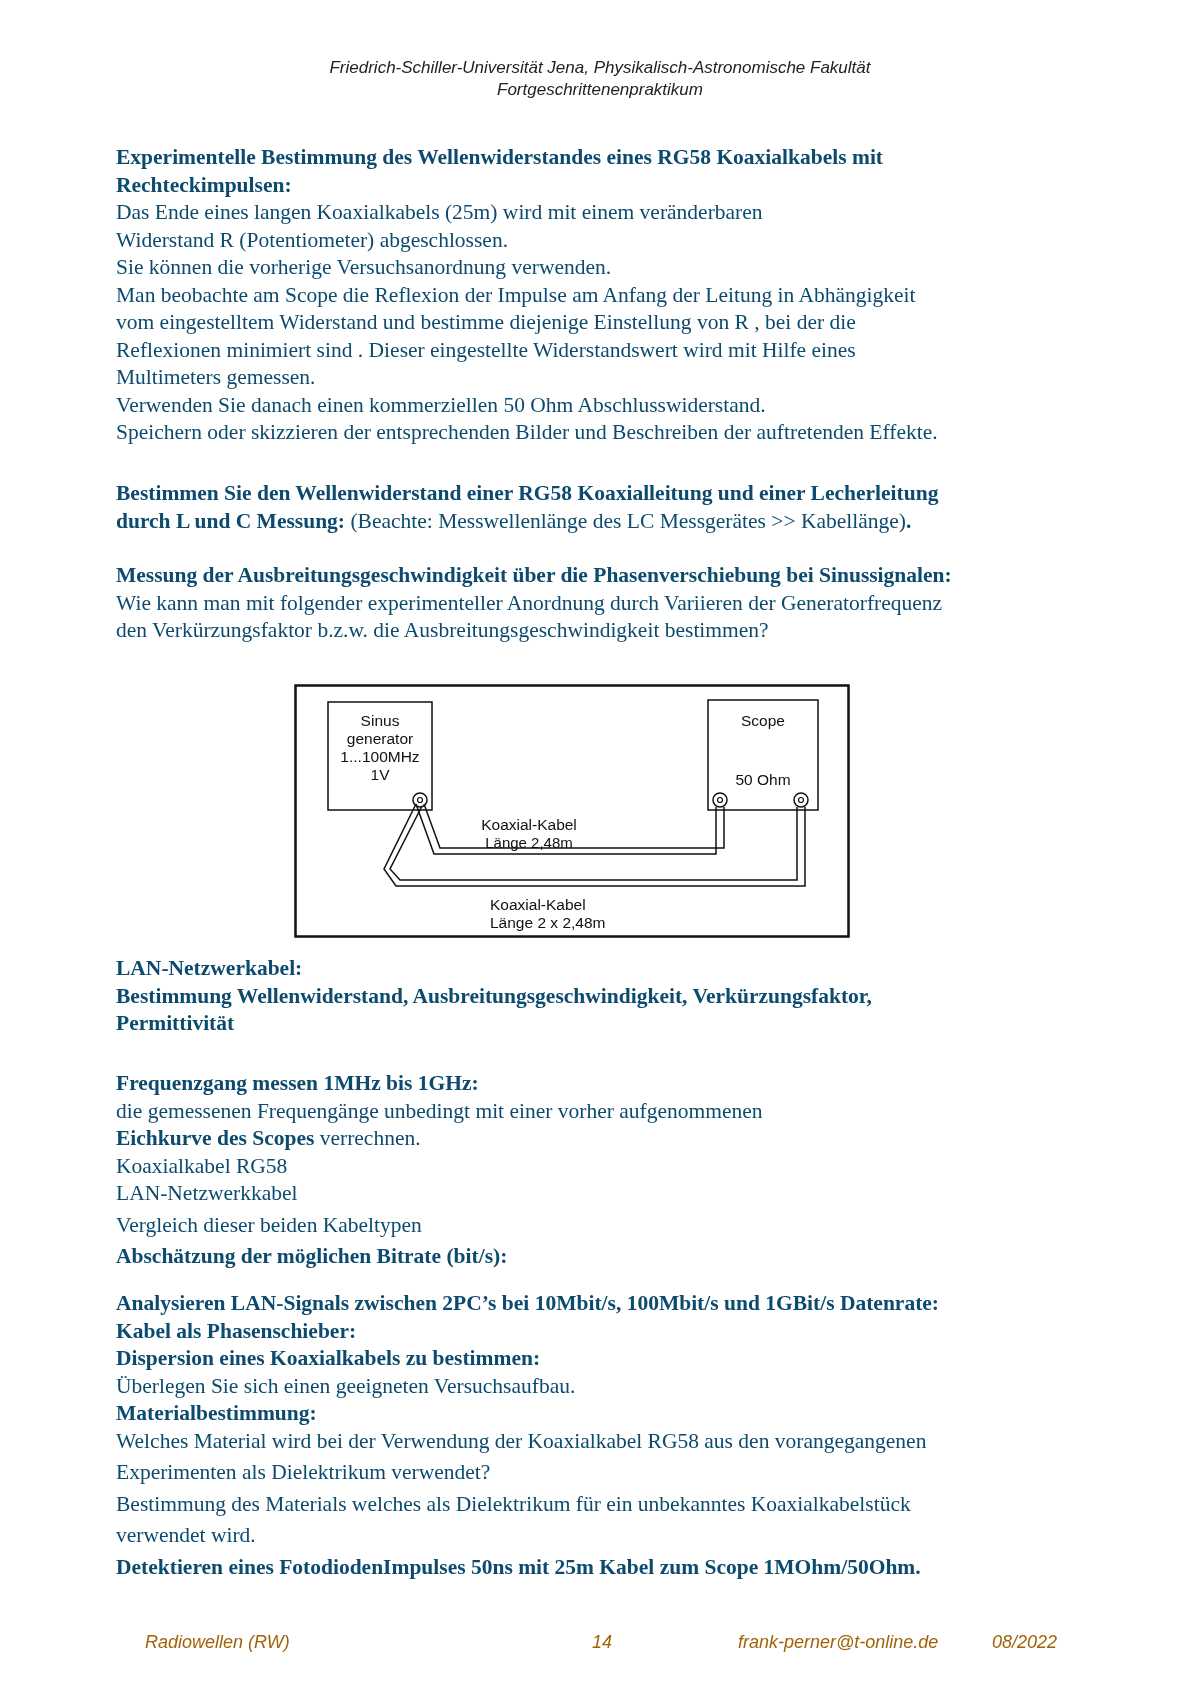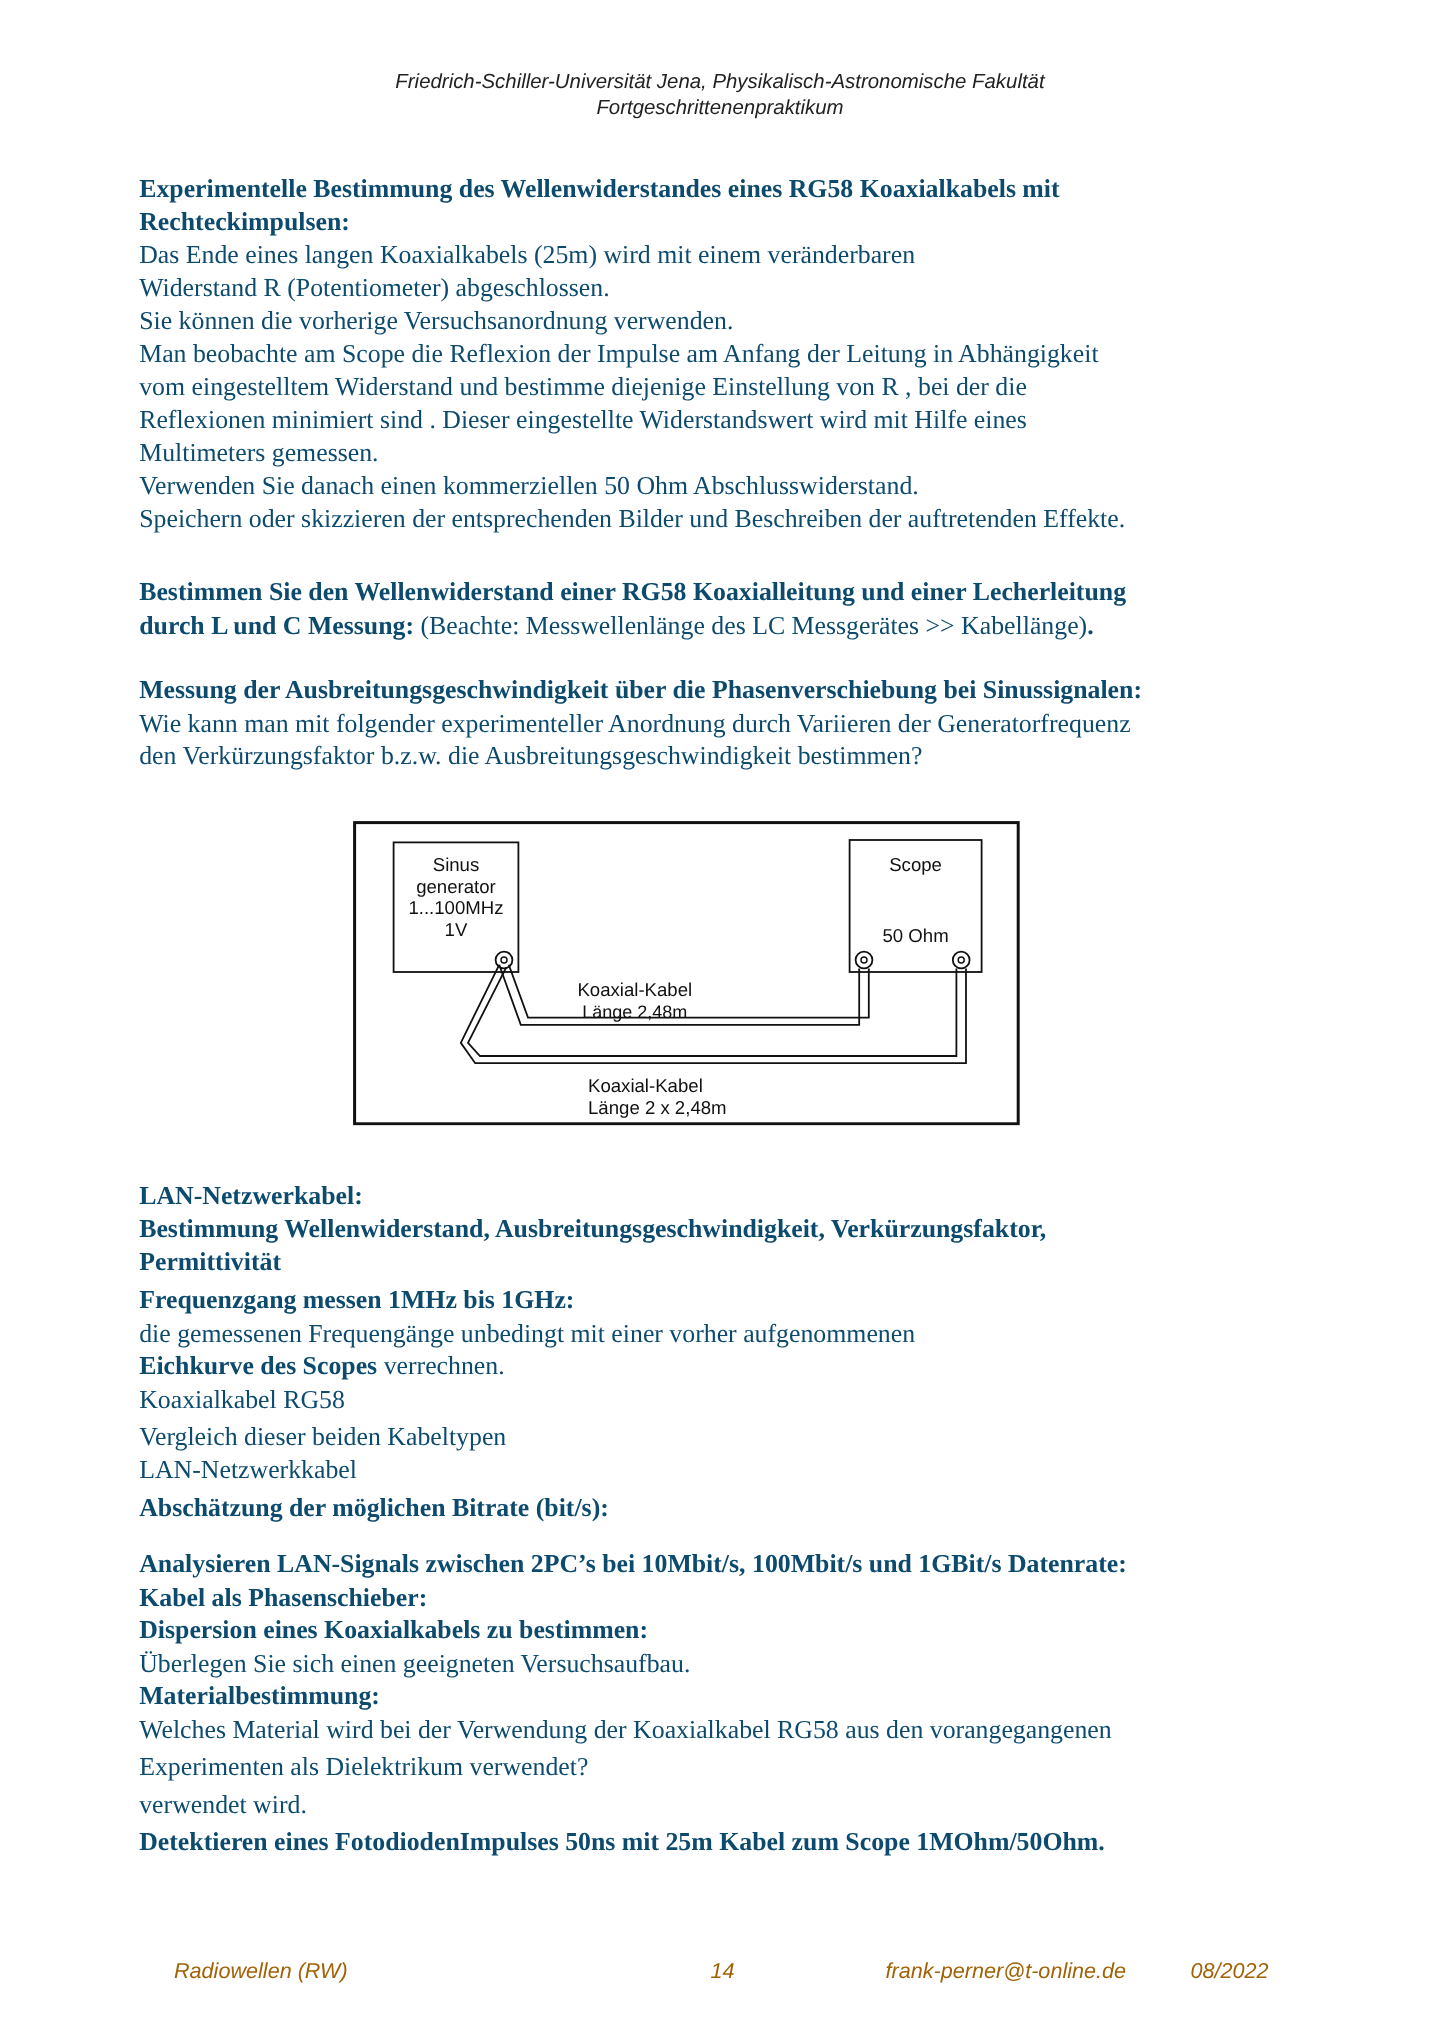--- a/index.html
+++ b/index.html
@@ -84,44 +84,45 @@
       <path d="M122 120 L90 185 L102 202 L511 202 L511 123" fill="none" stroke="#111" stroke-width="1.5"></path>
       <path d="M128 122 L96 185 L106 196 L503 196 L503 123" fill="none" stroke="#111" stroke-width="1.5"></path>
 
       <text x="235" y="146" text-anchor="middle">Koaxial-Kabel</text>
       <text x="235" y="164" text-anchor="middle" style="font-size:15px">Länge 2,48m</text>
       <text x="196" y="226" text-anchor="start">Koaxial-Kabel</text>
       <text x="196" y="244" text-anchor="start">Länge 2 x 2,48m</text>
     </svg>
   </div>
 
-  <div class="body" style="top:955px;margin-top:28px;">
+  <div class="body" style="top:955px;">
     <div class="line b">LAN-Netzwerkabel:</div>
     <div class="line b">Bestimmung Wellenwiderstand, Ausbreitungsgeschwindigkeit, Verkürzungsfaktor,</div>
     <div class="line b">Permittivität</div>
   </div>
 
   <div class="body" style="top:1070px;">
     <div class="line b">Frequenzgang messen 1MHz bis 1GHz:</div>
     <div class="line">die gemessenen Frequengänge unbedingt mit einer vorher aufgenommenen</div>
     <div class="line"><span class="b">Eichkurve des Scopes</span><span> verrechnen.</span></div>
     <div class="line">Koaxialkabel RG58</div>
+    <div class="line">LAN-Netzwerkkabel</div>
     <div class="line" style="margin-top:4px;">Vergleich dieser beiden Kabeltypen</div>
-    <div class="line">LAN-Netzwerkkabel</div>
     <div class="line b" style="margin-top:4px;">Abschätzung der möglichen Bitrate (bit/s):</div>
   </div>
 
   <div class="body" style="top:1290px;">
     <div class="line b">Analysieren LAN-Signals zwischen 2PC’s bei 10Mbit/s, 100Mbit/s und 1GBit/s Datenrate:</div>
     <div class="line b">Kabel als Phasenschieber:</div>
     <div class="line b">Dispersion eines Koaxialkabels zu bestimmen:</div>
     <div class="line">Überlegen Sie sich einen geeigneten Versuchsaufbau.</div>
     <div class="line b">Materialbestimmung:</div>
     <div class="line">Welches Material wird bei der Verwendung der Koaxialkabel RG58 aus den vorangegangenen</div>
     <div class="line" style="margin-top:4px;">Experimenten als Dielektrikum verwendet?</div>
+    <div class="line" style="margin-top:4px;">Bestimmung des Materials welches als Dielektrikum für ein unbekanntes Koaxialkabelstück</div>
     <div class="line" style="margin-top:4px;">verwendet wird.</div>
     <div class="line b" style="margin-top:4px;">Detektieren eines FotodiodenImpulses 50ns mit 25m Kabel zum Scope 1MOhm/50Ohm.</div>
   </div>
 
   <div class="ftr" style="left:145px;">Radiowellen (RW)</div>
   <div class="ftr" style="left:592px;">14</div>
   <div class="ftr" style="left:738px;">frank-perner@t-online.de</div>
   <div class="ftr" style="left:992px;text-align:center;">08/2022</div>
 </div>
 

